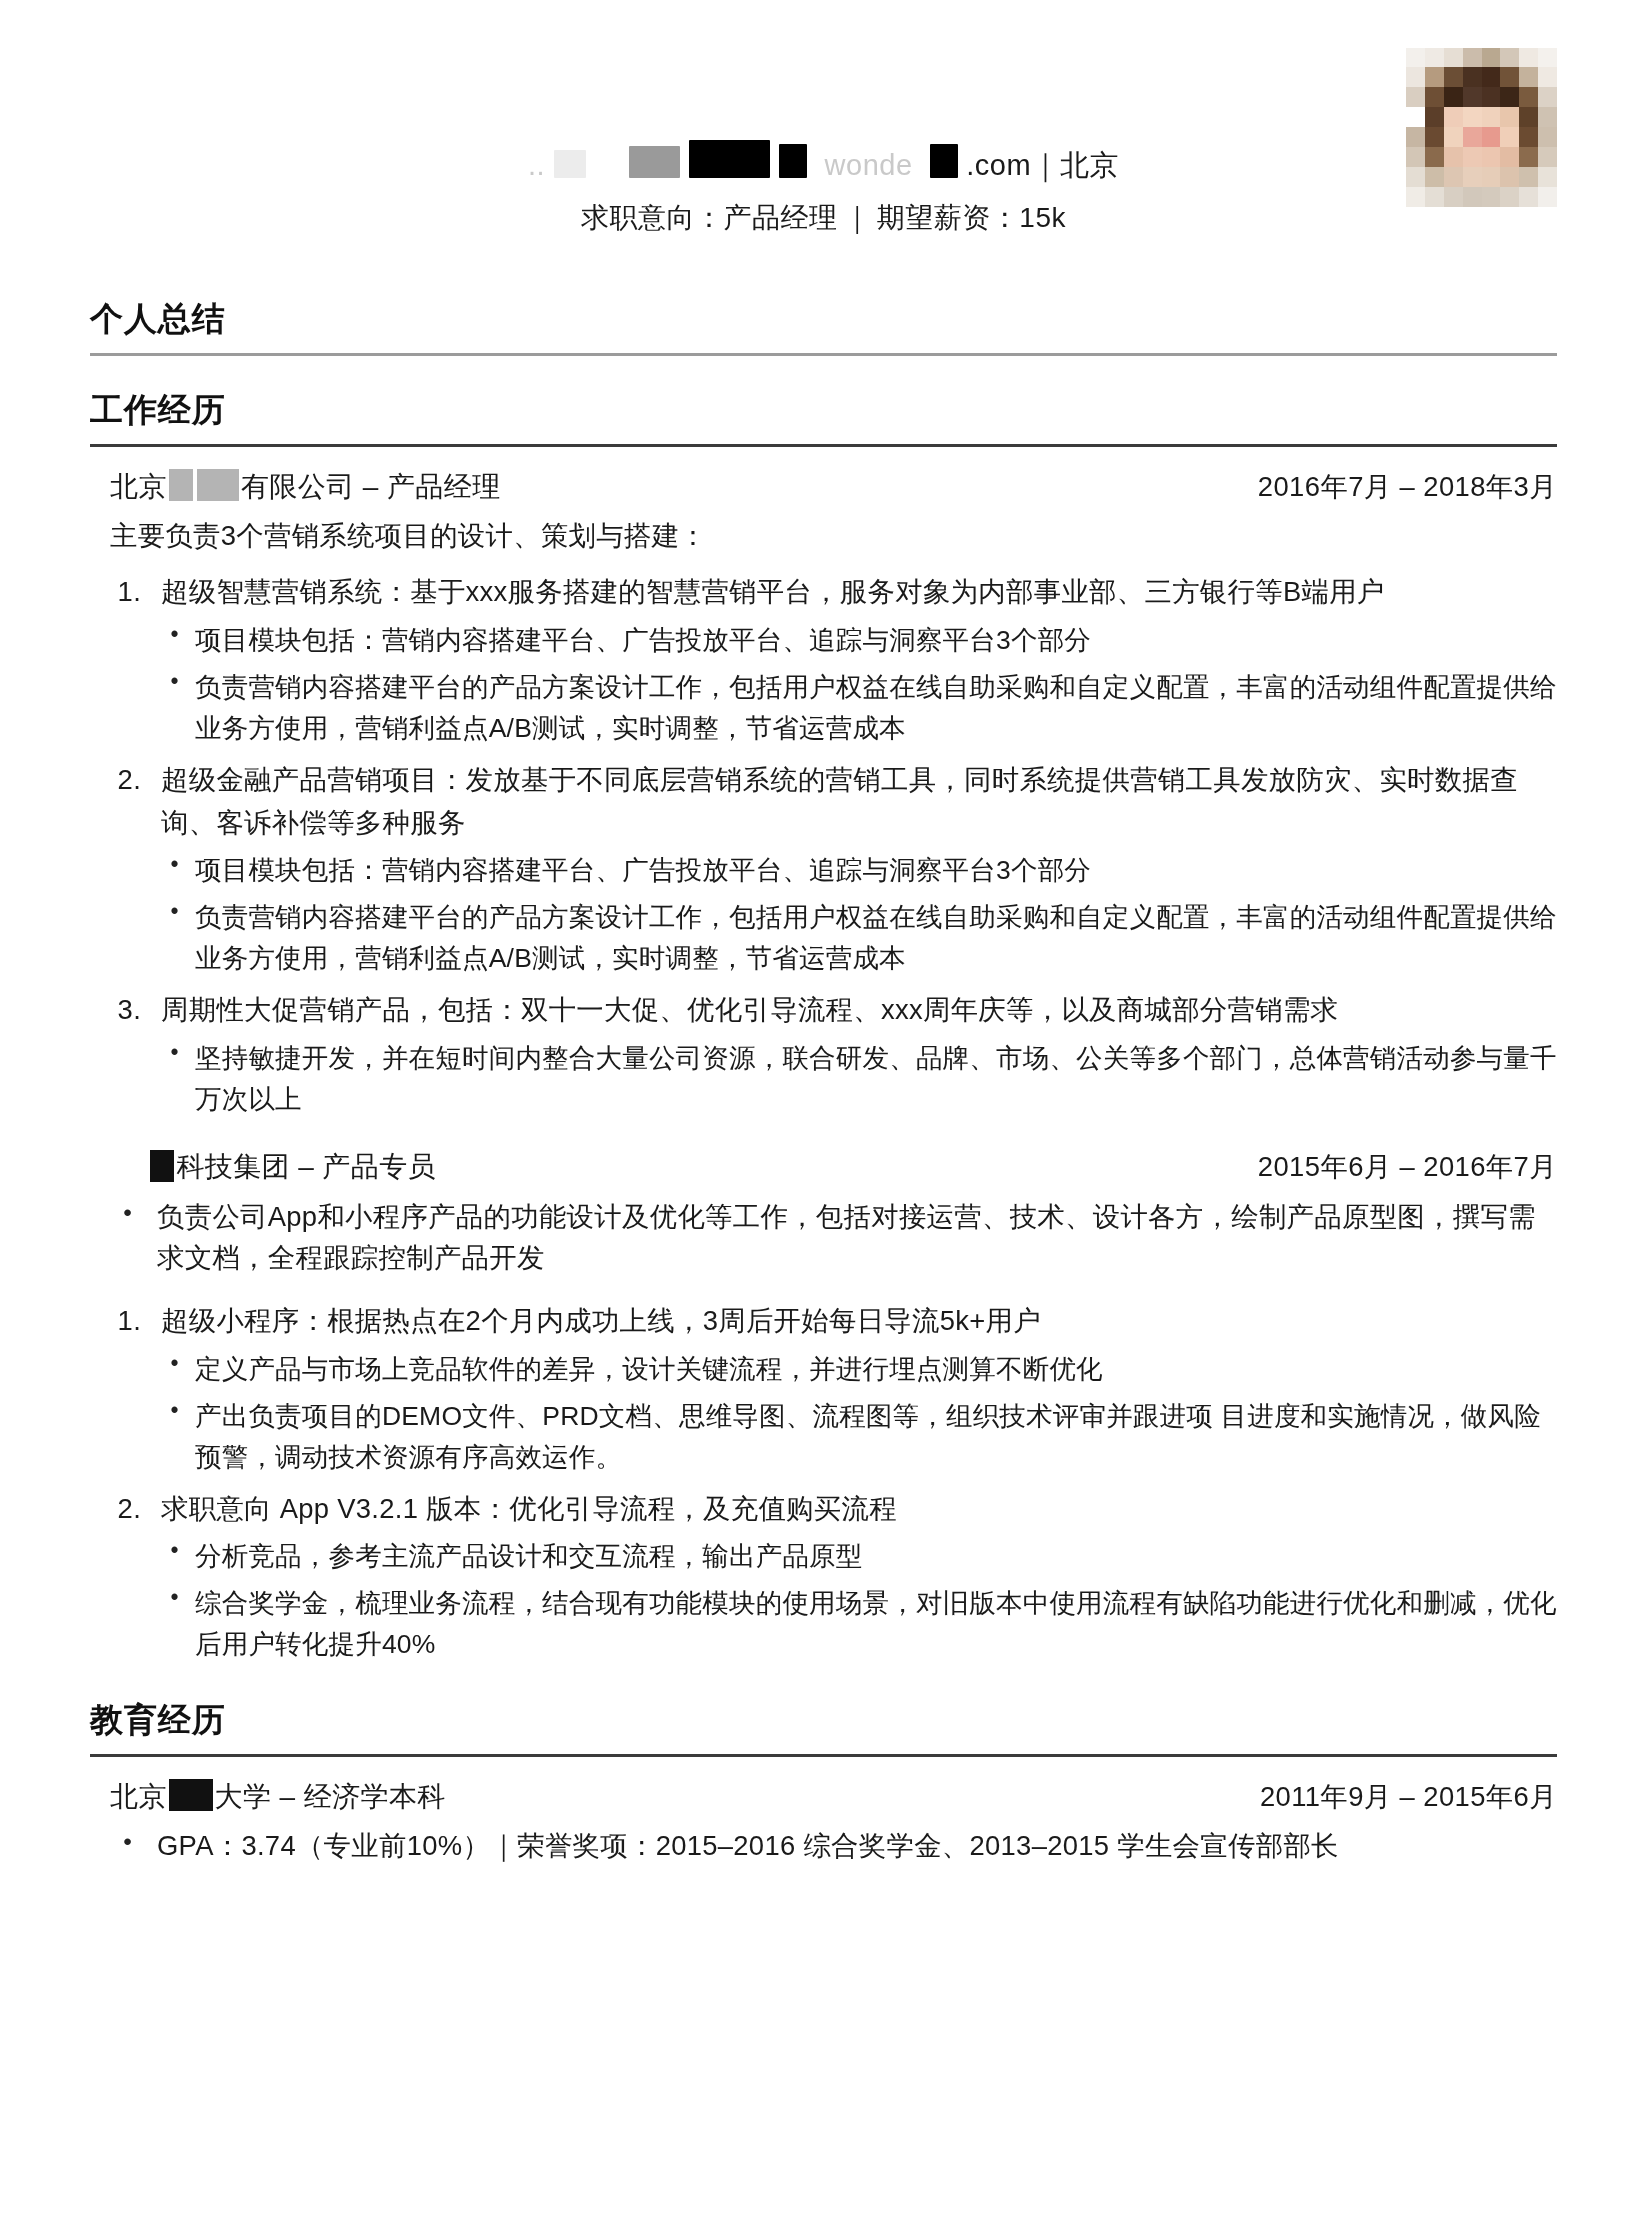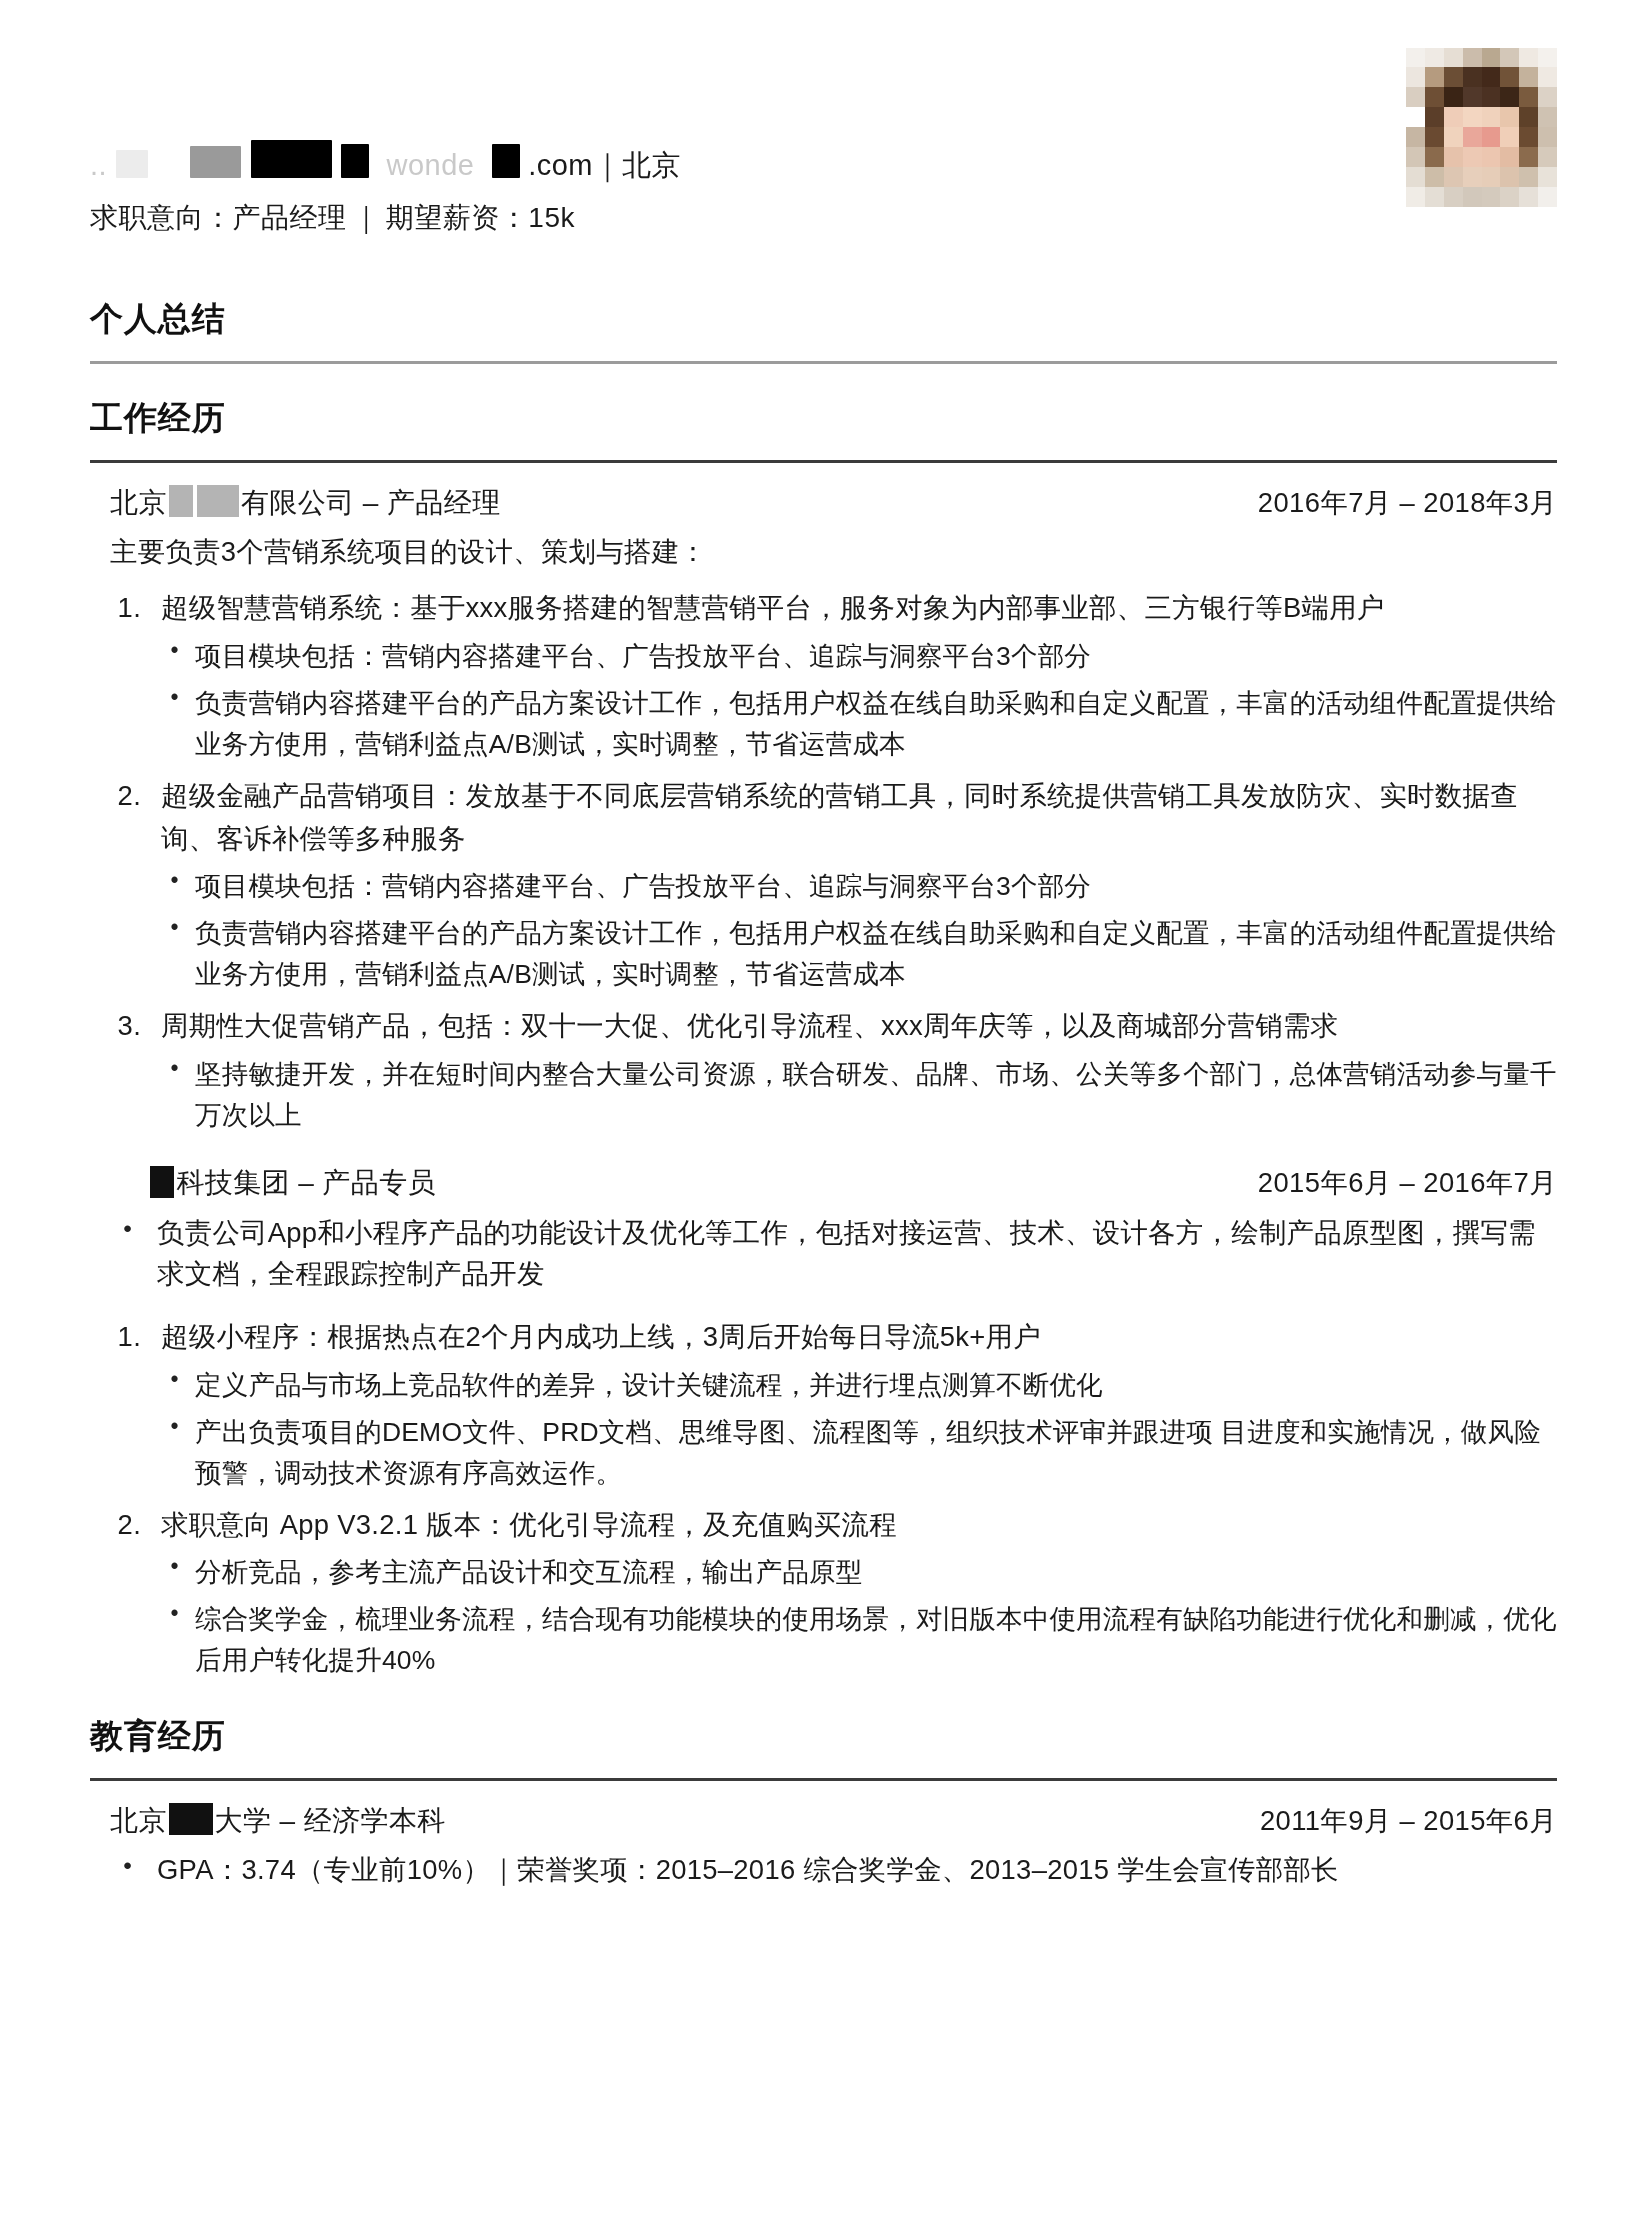--- a/index.html
+++ b/index.html
@@ -19,20 +19,21 @@
     min-height: 2237px;
     padding: 38px 90px 57px 90px;
   }
 
   
   .header {
     position: relative;
     height: 227px;
   }
   .header-center {
+    text-align: center;
     padding-top: 102px;
   }
   .contact-line {
     font-size: 29px;
     letter-spacing: 0.5px;
     line-height: 1.35;
     white-space: nowrap;
     display: inline-block;
     position: relative;
     color: #1a1a1a;
@@ -76,21 +77,21 @@
   }
   .avatar-pixels i { display: block; }
 
   
   .section { margin-top: 32px; }
   .section-title {
     font-size: 33px;
     font-weight: bold;
     letter-spacing: 0.9px;
     color: #111;
-    padding-bottom: 19px;
+    padding-bottom: 11px;
   }
   .section-rule {
     height: 2.8px;
     background: #9b9b9b;
     margin-bottom: 21px;
   }
   .section-rule.dark { background: #3b3b3b; }
 
   
   ul.dots, ol.nums { margin: 0; padding: 0; list-style: none; }

